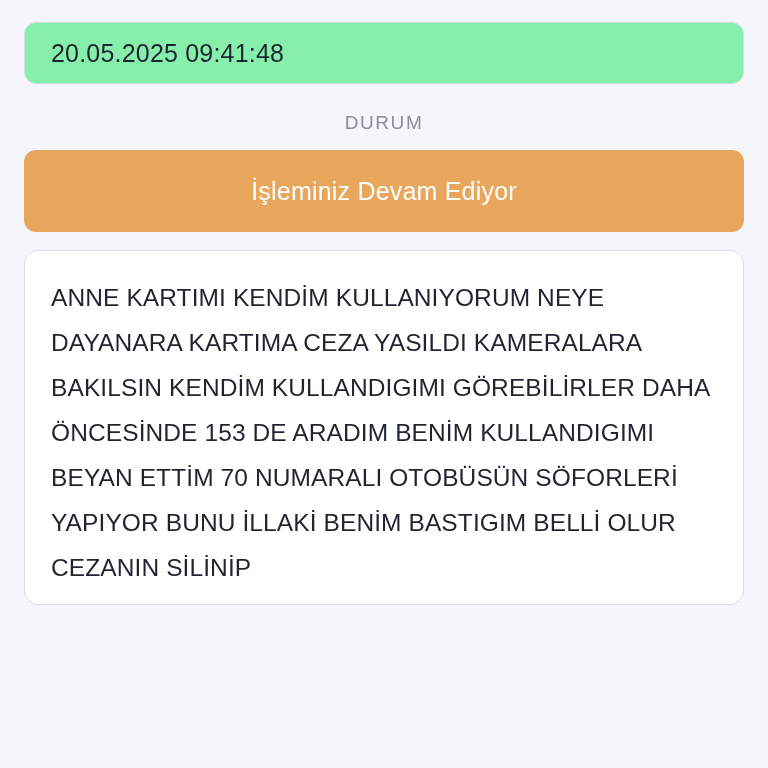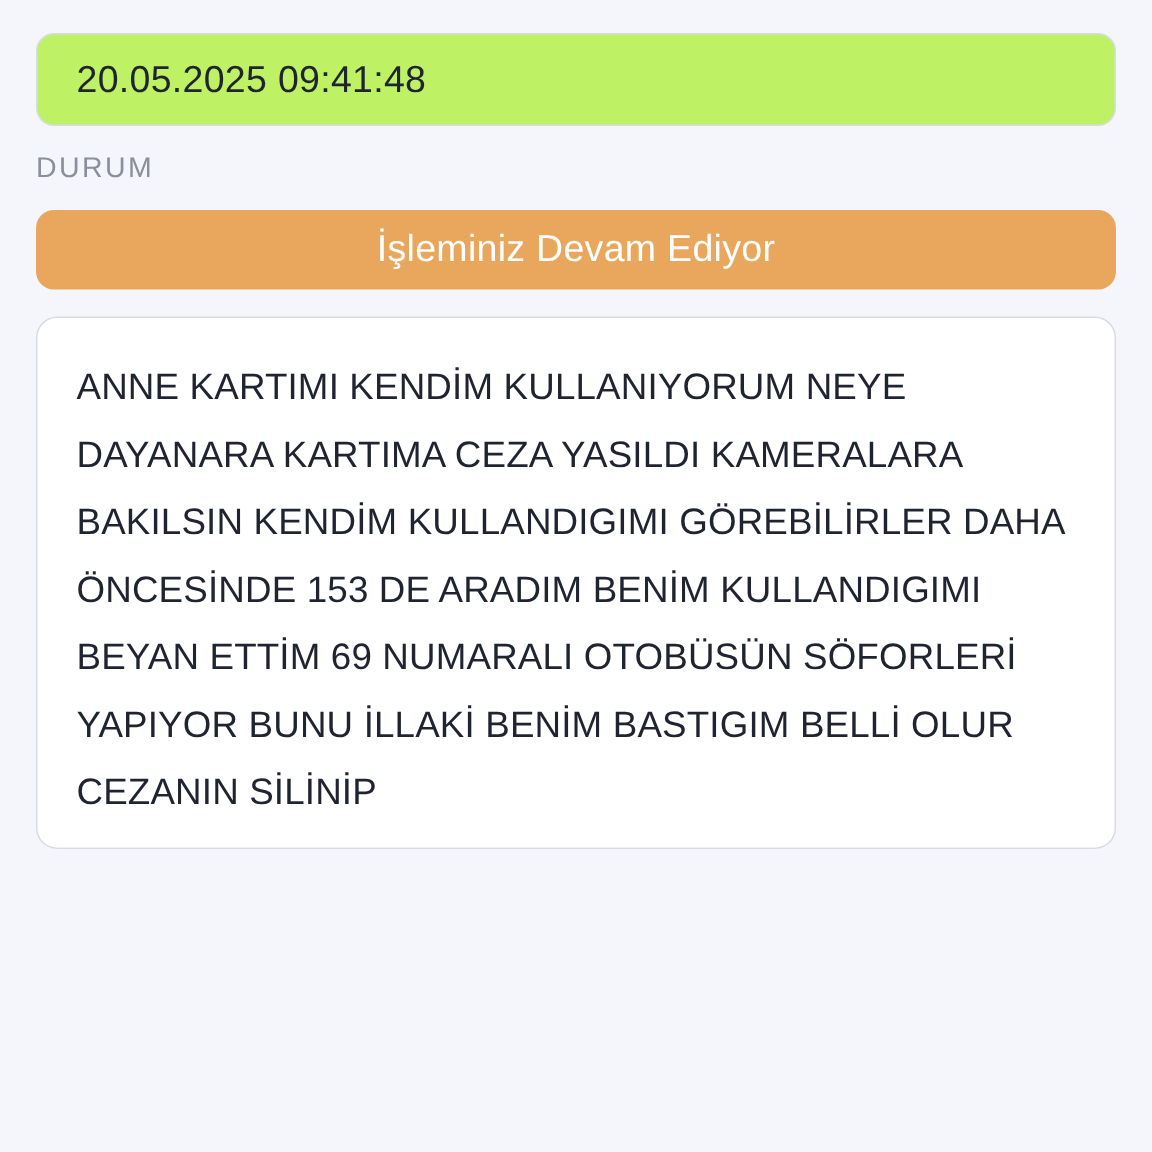--- a/index.html
+++ b/index.html
@@ -22,49 +22,50 @@
     padding: 22px 24px 0 24px;
     display: flex;
     flex-direction: column;
   }
 
   
   .datetime-field {
     box-sizing: border-box;
     width: 100%;
     height: 62px;
-    background: #bef264;
+    background: #86efac;
     border: 1px solid #d7dbe6;
     border-radius: 12px;
     display: flex;
     align-items: center;
     padding: 0 26px;
     font-size: 25px;
     color: #1f2430;
     letter-spacing: 0.2px;
   }
 
   
   .section-label {
     font-size: 19px;
     letter-spacing: 1.6px;
     color: #8b8f9c;
     font-weight: 400;
     text-transform: uppercase;
   }
 
   .label-durum {
-    margin-top: 18px;
+    margin-top: 28px;
     margin-bottom: 0;
+    text-align: center;
   }
 
   .status-banner {
     box-sizing: border-box;
     width: 100%;
-    height: 53px;
+    height: 82px;
     margin-top: 16px;
     border-radius: 12px;
     background: #e8a75c;
     display: flex;
     align-items: center;
     justify-content: center;
     color: #ffffff;
     font-size: 25px;
     letter-spacing: 0.2px;
   }
@@ -118,17 +119,17 @@
   </div>
 
   <div class="section-label label-durum">DURUM</div>
 
   <div class="status-banner">
     <span>İşleminiz Devam Ediyor</span>
   </div>
 
 
   <div class="description-box">
-    <div class="description-text" title="Açıklama giriniz">ANNE KARTIMI KENDİM KULLANIYORUM NEYE DAYANARA KARTIMA CEZA YASILDI KAMERALARA BAKILSIN KENDİM KULLANDIGIMI GÖREBİLİRLER DAHA ÖNCESİNDE 153 DE ARADIM BENİM KULLANDIGIMI BEYAN ETTİM 69 NUMARALI OTOBÜSÜN SÖFORLERİ YAPIYOR BUNU İLLAKİ BENİM BASTIGIM BELLİ OLUR CEZANIN SİLİNİP</div>
+    <div class="description-text" title="Açıklama giriniz">ANNE KARTIMI KENDİM KULLANIYORUM NEYE DAYANARA KARTIMA CEZA YASILDI KAMERALARA BAKILSIN KENDİM KULLANDIGIMI GÖREBİLİRLER DAHA ÖNCESİNDE 153 DE ARADIM BENİM KULLANDIGIMI BEYAN ETTİM 70 NUMARALI OTOBÜSÜN SÖFORLERİ YAPIYOR BUNU İLLAKİ BENİM BASTIGIM BELLİ OLUR CEZANIN SİLİNİP</div>
     <div class="fade"></div>
   </div>
 
 </div>
 
 </body></html>

